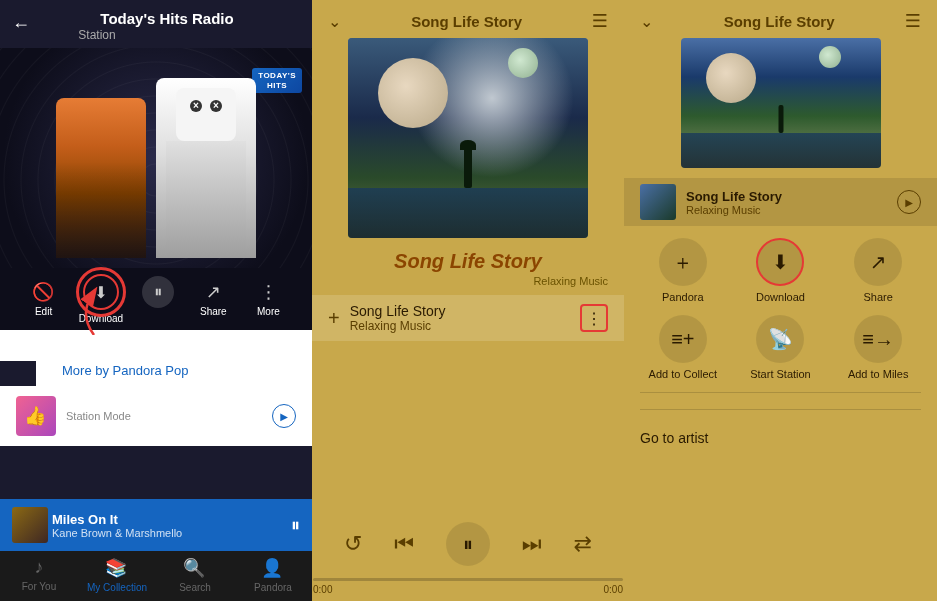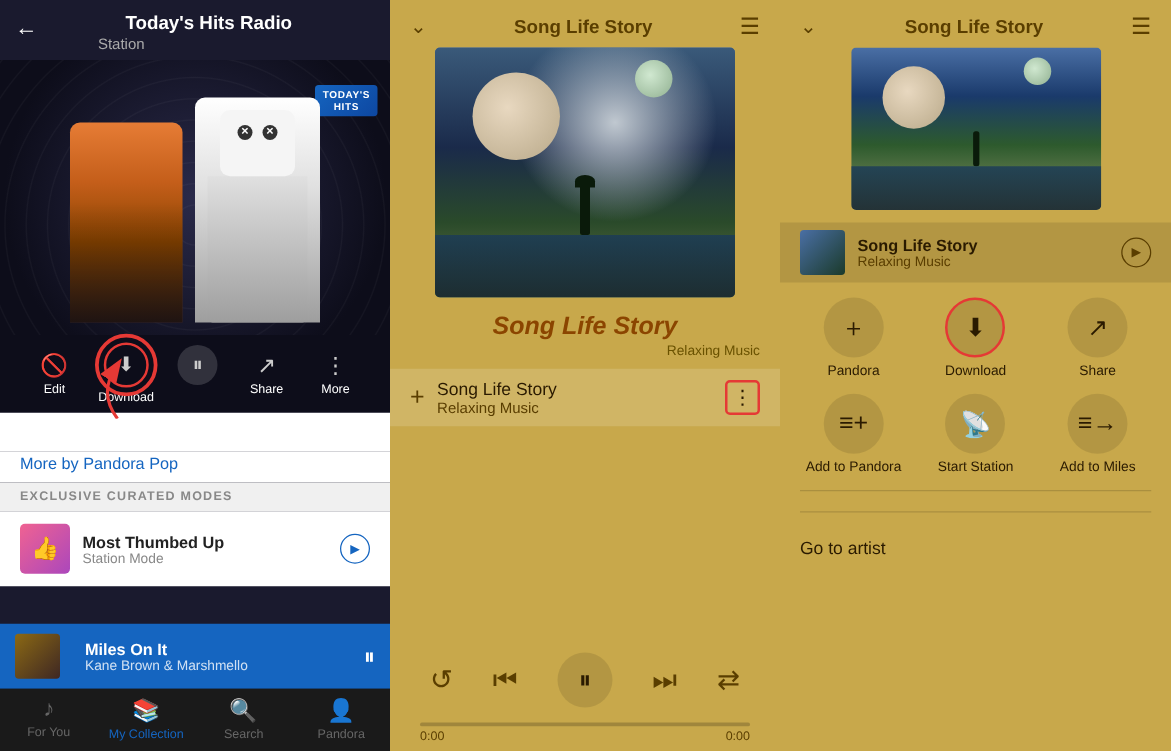--- a/index.html
+++ b/index.html
@@ -209,25 +209,26 @@
     }
 
     .panel1-description {
       padding: 10px 16px 6px;
       color: white;
       font-size: 13px;
       flex-shrink: 0;
       background: white;
     }
     .panel1-more-by {
-      padding: 2px 16px 8px;
+      padding: 2px 26px 8px;
       color: #1565c0;
       font-size: 13px;
       background: white;
       flex-shrink: 0;
+      margin-left: 36px;
     }
     .panel1-exclusive-label {
       padding: 6px 16px;
       background: #f0f0f0;
       color: #888;
       font-size: 10px;
       font-weight: 600;
       letter-spacing: 1px;
       flex-shrink: 0;
     }
@@ -264,21 +265,21 @@
       color: #1565c0;
       font-size: 10px;
     }
 
     .panel1-now-playing {
       margin-top: auto;
       background: #1565c0;
       display: flex;
       align-items: center;
       padding: 8px 12px;
-      gap: 20px;
+      gap: 4px;
       flex-shrink: 0;
     }
     .now-playing-thumb {
       width: 36px;
       height: 36px;
       border-radius: 3px;
       background: linear-gradient(135deg, #8B6914, #3E2723);
       flex-shrink: 0;
     }
     .now-playing-info { flex: 1; }
@@ -463,21 +464,21 @@
       background: rgba(0,0,0,0.1);
       display: flex;
       align-items: center;
       justify-content: center;
       color: #2a1a00;
       font-size: 20px;
       cursor: pointer;
     }
 
     .panel2-progress {
-      padding: 4px 24px 6px;
+      padding: 4px 1px 6px;
       flex-shrink: 0;
     }
     .progress-bar {
       width: 100%;
       height: 3px;
       background: rgba(0,0,0,0.2);
       border-radius: 2px;
     }
     .progress-fill {
       height: 100%;
@@ -683,29 +684,25 @@
     </defs>
     <path d="M 30 50 Q 15 30 28 10" stroke="#e53935" stroke-width="2.5" fill="none" marker-end="url(#arrowhead)"></path>
   </svg>
 
   <div class="panel1-description">
     <span>The hottest songs play here!</span>
   </div>
   <div class="panel1-more-by">
     <span>More by Pandora Pop</span>
   </div>
-  <div class="panel1-exclusive-label">
-    <span>EXCLUSIVE CURATED MODES</span>
-  </div>
   <div class="panel1-station-item">
     <div class="station-thumb">
       <span style="color:white; font-size:18px;">👍</span>
     </div>
     <div class="station-info">
-      <div class="station-name">Most Thumbed Up</div>
       <div class="station-mode">Station Mode</div>
     </div>
     <div class="station-play-btn">▶</div>
   </div>
 
   <div class="panel1-now-playing">
     <div class="now-playing-thumb"></div>
     <div class="now-playing-info">
       <div class="now-playing-title">Miles On It</div>
       <div class="now-playing-artist">Kane Brown &amp; Marshmello</div>
@@ -823,21 +820,21 @@
     <div class="action-item">
       <div class="action-icon-wrap">
         <span>↗</span>
       </div>
       <span class="action-label">Share</span>
     </div>
     <div class="action-item">
       <div class="action-icon-wrap">
         <span>≡+</span>
       </div>
-      <span class="action-label">Add to Pandora</span>
+      <span class="action-label">Add to Collect</span>
     </div>
     <div class="action-item">
       <div class="action-icon-wrap">
         <span>📡</span>
       </div>
       <span class="action-label">Start Station</span>
     </div>
     <div class="action-item">
       <div class="action-icon-wrap">
         <span>≡→</span>

